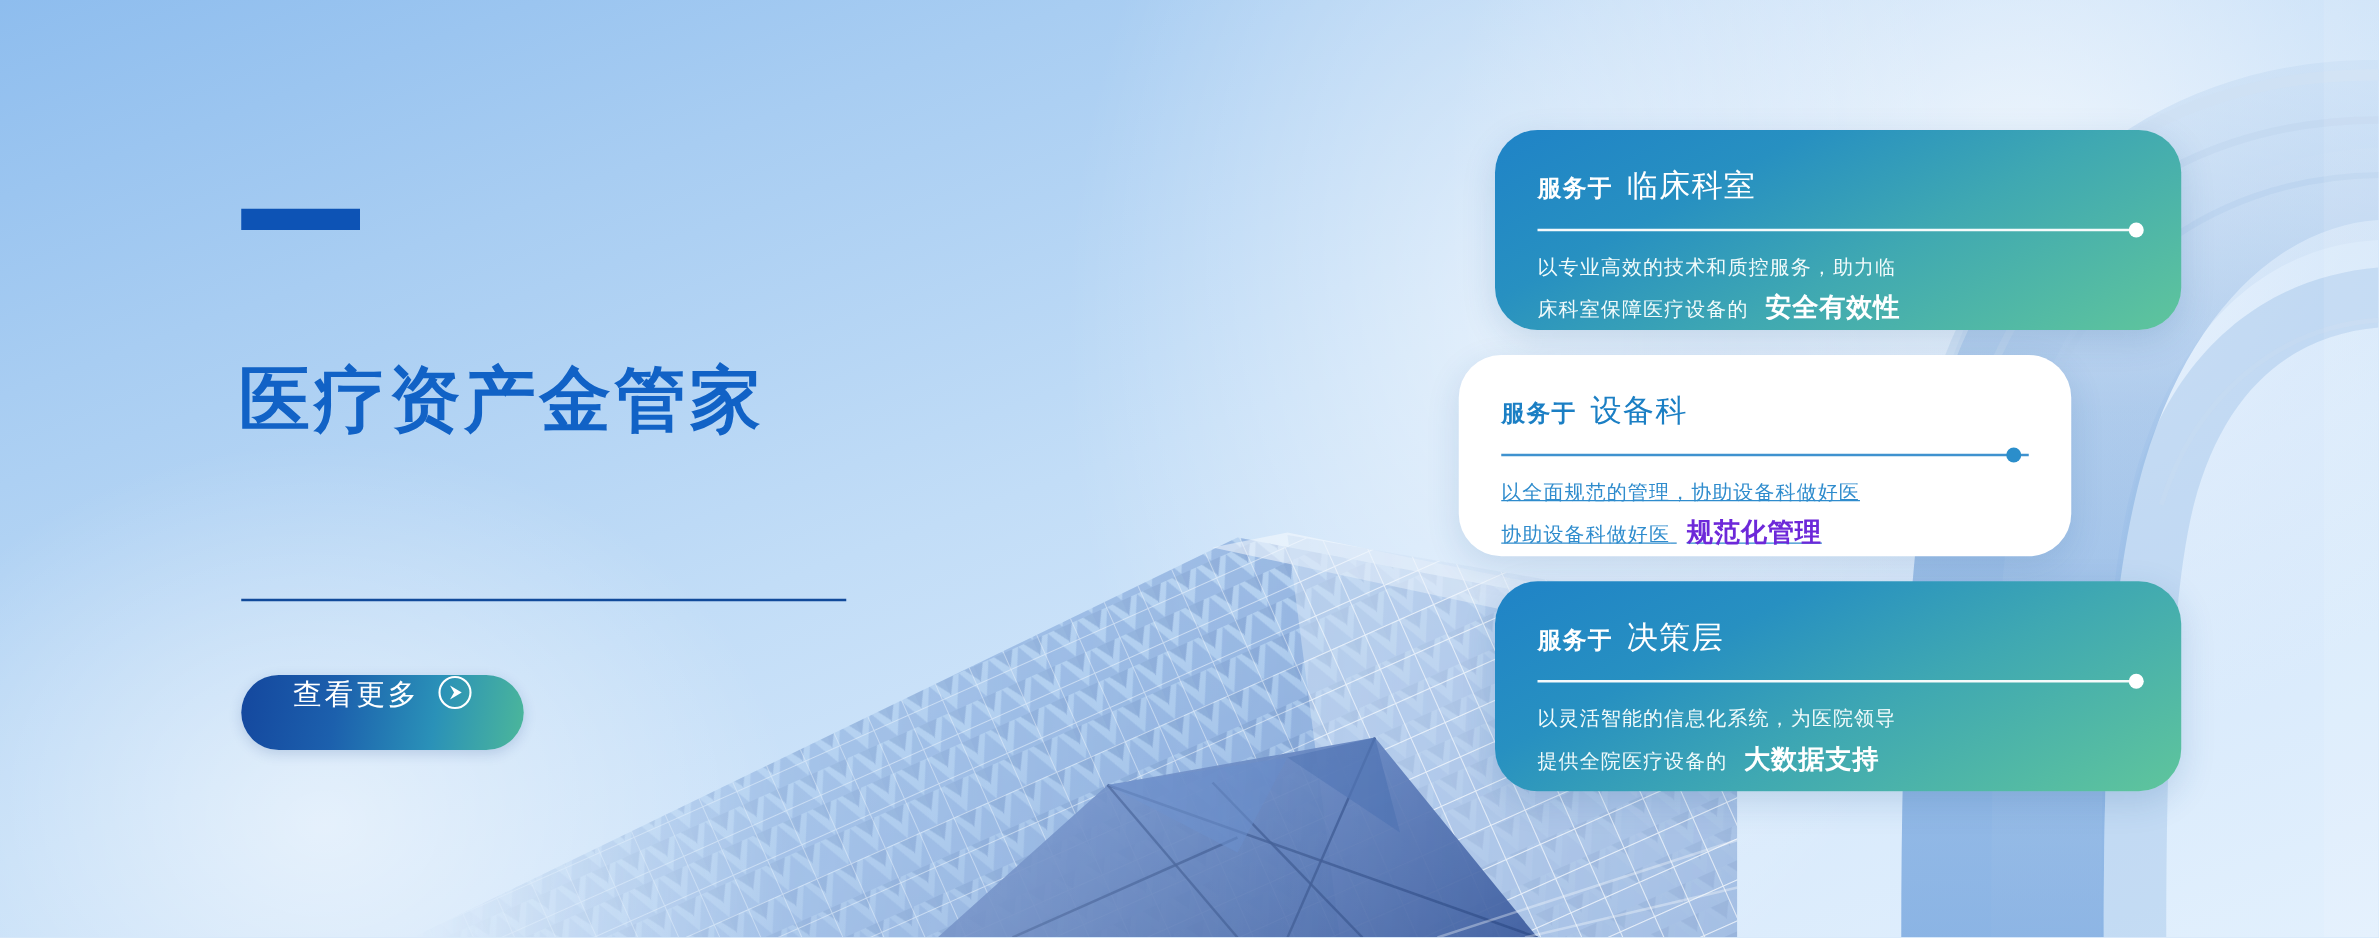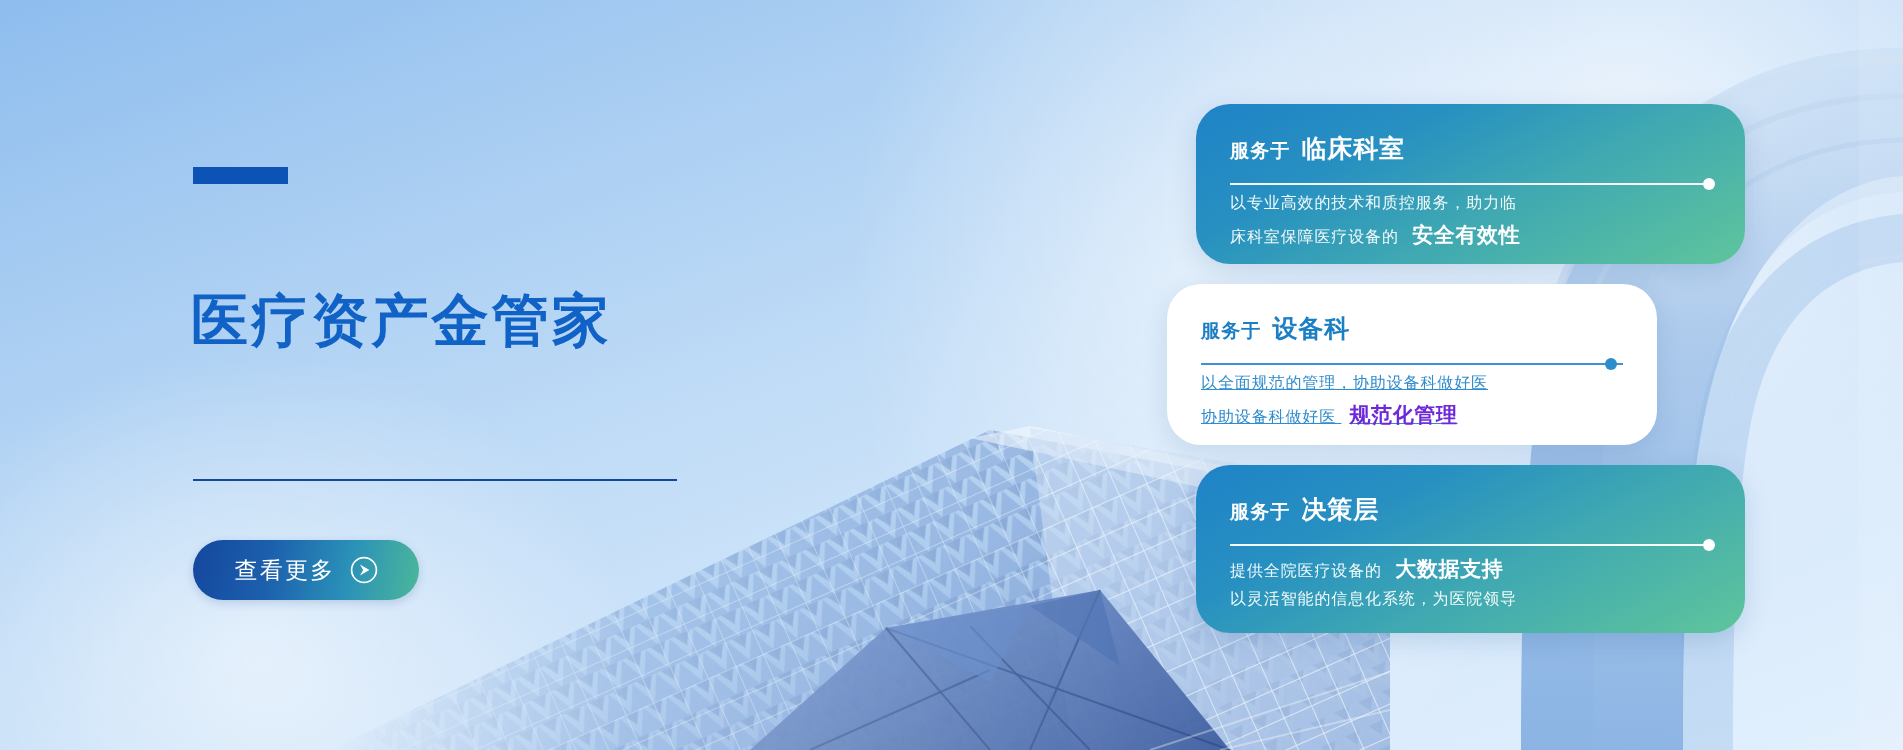--- a/index.html
+++ b/index.html
@@ -59,21 +59,21 @@
     white-space:nowrap;
   }
   .rule{
     position:absolute; left:0; top:479px; width:484px; height:2px;
     background:#114a9a;
   }
   .cta{
     position:absolute; left:0; top:540px;
     width:226px; height:60px; border-radius:30px;
     background:linear-gradient(100deg,#14479e 0%,#1c60ad 34%,#2a91b8 68%,#4cb79a 100%);
-    display:flex; align-items:center; justify-content:center; gap:14px;
+    display:flex; justify-content:center; gap:14px;
     cursor:pointer; border:none;
     box-shadow:0 3px 10px rgba(20,60,140,.18);
   }
   .cta-label{
     color:#fff; font-size:23px; font-weight:400; letter-spacing:.10em;
   }
   .cta-arrow{ width:28px; height:28px; display:block; }
 
   
   .cards{ position:absolute; left:0; top:0; width:1903px; height:568px; }
@@ -93,41 +93,41 @@
   #card-2{ left:1167px; top:284px;  width:490px; height:161px; }
   #card-3{ left:1196px; top:465px;  width:549px; height:168px; }
 
   .card-head{
     display:flex; align-items:baseline; white-space:nowrap;
   }
   .card-head .pre{
     font-size:19px; font-weight:700; letter-spacing:.06em;
   }
   .card-head .key{
-    font-size:25px; font-weight:700; letter-spacing:.035em; margin-left:11px;
+    font-size:25px; font-weight:400; letter-spacing:.035em; margin-left:11px;
   }
   .tinted .card-head .pre,.tinted .card-head .key{ color:#ffffff; }
   .plain  .card-head .pre,.plain  .card-head .key{ color:#1b7fc4; }
 
   .sep{ position:relative; margin-top:13px; height:12px; }
   .sep .line{
     position:absolute; left:0; top:5px; height:1.5px; width:100%;
   }
   .tinted .sep .line{ background:rgba(255,255,255,.95); }
   .plain  .sep .line{ background:#3f92cf; }
   .sep .dot{
     position:absolute; top:0; width:12px; height:12px; border-radius:50%;
   }
   #card-1 .sep .dot{ left:473px; }
   #card-2 .sep .dot{ left:404px; }
   #card-3 .sep .dot{ left:473px; }
   .tinted .sep .dot{ background:#ffffff; }
   .plain  .sep .dot{ background:#2b8ecb; }
 
-  .card-body{ }
+  .card-body{ margin-top:12px; }
   .bline{
     font-size:16px; line-height:1.68; letter-spacing:.055em; white-space:nowrap;
   }
   .tinted .bline{ color:#f2fbfb; }
   .plain  .bline{ color:#2f8ccd;text-decoration:underline; }
   .bline .strong{
     font-size:21px; font-weight:700; letter-spacing:.03em; margin-left:8px;text-align:right;
   }
   .tinted .bline .strong{ color:#ffffff; }
   .plain  .bline .strong{ color:#6d28d9; }
@@ -289,22 +289,22 @@
     <div class="card tinted" id="card-3">
       <div class="card-head">
         <span class="pre">服务于</span>
         <span class="key">决策层</span>
       </div>
       <div class="sep">
         <span class="line"></span>
         <span class="dot"></span>
       </div>
       <div class="card-body">
+        <div class="bline">以灵活智能的信息化系统，为医院领导</div>
         <div class="bline">
           <span>提供全院医疗设备的</span>
           <span class="strong">大数据支持</span>
         </div>
-        <div class="bline">以灵活智能的信息化系统，为医院领导</div>
       </div>
     </div>
 
   </div>
 </div>
 
 </body></html>

